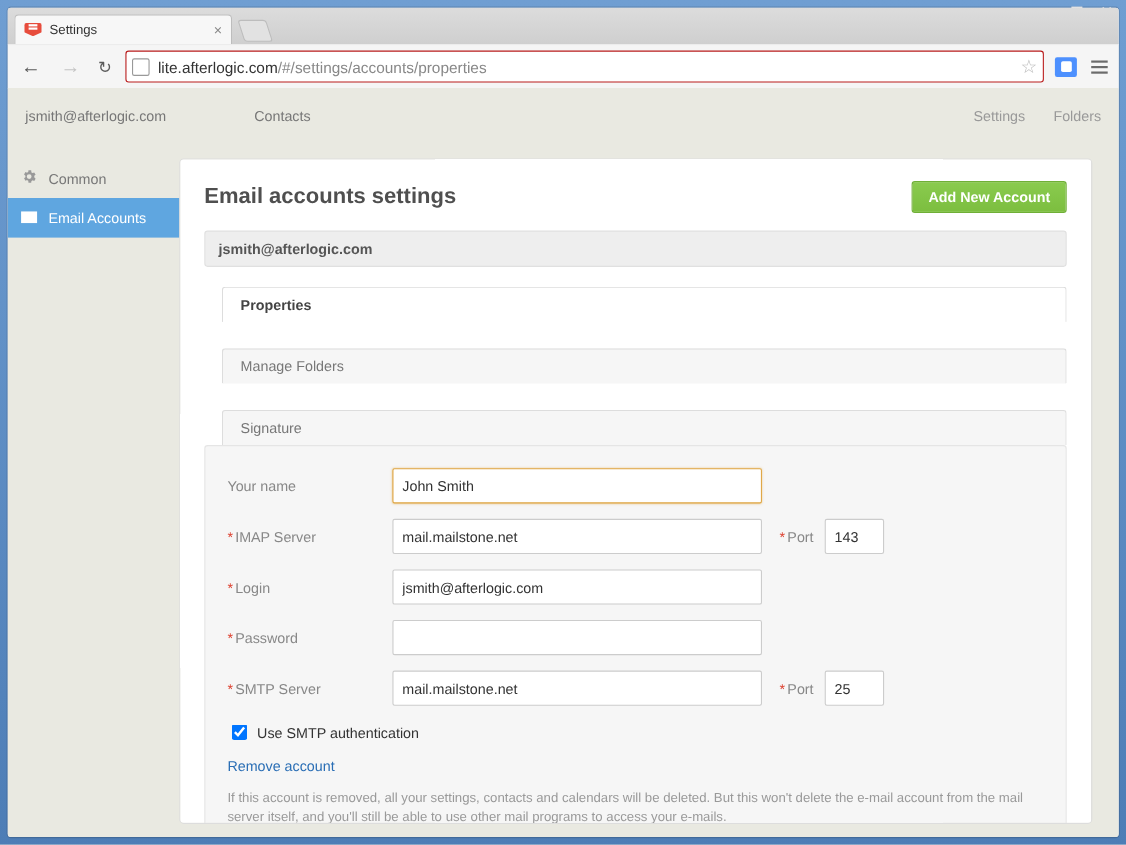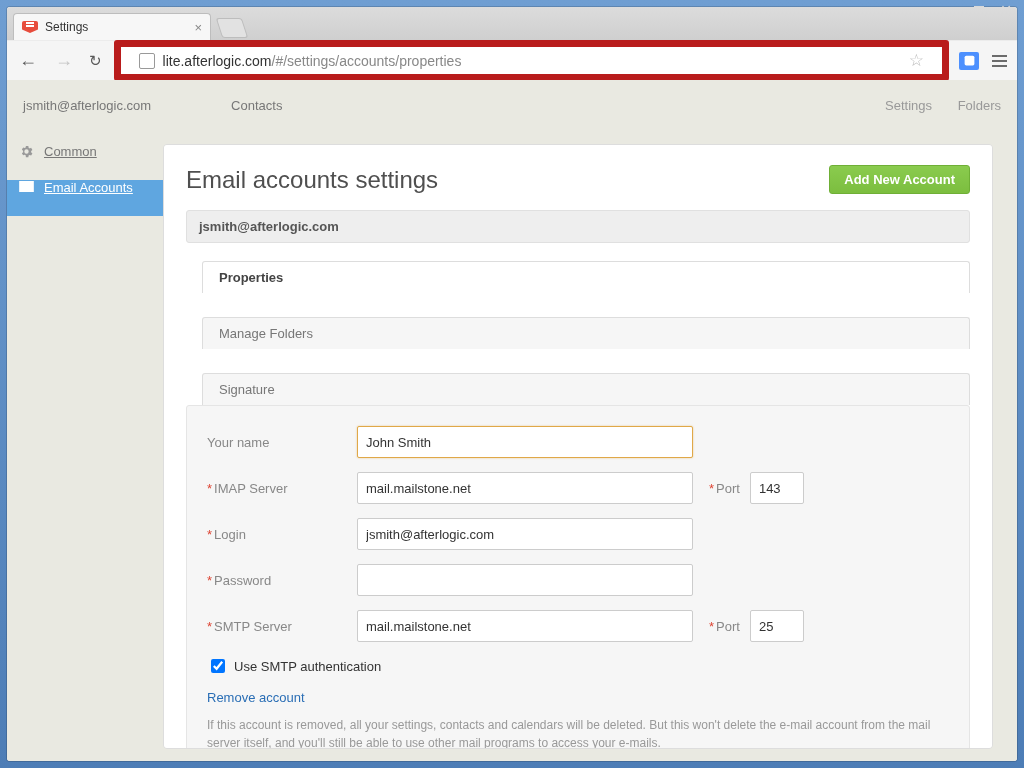--- a/index.html
+++ b/index.html
@@ -19,49 +19,49 @@
   .tab{height:26px;width:180px;background:#f7f7f7;border:1px solid #bdbdbd;border-bottom:none;border-top-left-radius:4px;border-top-right-radius:4px;display:flex;align-items:center;padding:0 8px;font-size:12px;color:#333;position:relative;}
   .tab .favicon{width:16px;height:12px;background:#e74c3c;border-radius:2px 2px 4px 4px;margin-right:7px;position:relative;clip-path:polygon(0 0,100% 0,100% 70%,50% 100%,0 70%);}
   .tab .favicon::after{content:"";position:absolute;left:4px;top:1px;width:8px;height:1.5px;background:#fff;box-shadow:0 3px 0 #fff;}
   .tab .tx{margin-left:auto;color:#888;font-size:13px;cursor:default;}
   .newtab{width:24px;height:18px;background:#e2e2e2;border:1px solid #bdbdbd;margin-left:8px;border-radius:3px;transform:skewX(18deg);margin-bottom:2px;}
 
   .toolbar{height:39px;border-top:1px solid #ececec;border-bottom:1px solid #d4d4d4;background:#f5f5f5;display:flex;align-items:center;padding:0 8px;gap:10px;}
   .nav-arrow{font-size:18px;color:#5a5a5a;padding:0 4px;cursor:pointer;}
   .nav-arrow.fade{color:#c5c5c5;}
   .reload{font-size:15px;color:#5a5a5a;padding:0 2px;cursor:pointer;}
-  .omnibox{flex:1;height:27px;border:7px solid #b91c1c;border-radius:3px;background:#fff;display:flex;align-items:center;padding:0 18px;font-size:14px;color:#333;}
+  .omnibox{flex:1;height:27px;border:1px solid #b91c1c;border-radius:3px;background:#fff;display:flex;align-items:center;padding:0 5px;font-size:14px;color:#333;}
   .omnibox .globe{width:14px;height:14px;border:1px solid #999;border-radius:2px;margin-right:8px;position:relative;}
   .omnibox .globe::before{content:"";position:absolute;left:2px;top:2px;width:10px;height:10px;background:#fff;}
   .omnibox .url-host{color:#333;}
   .omnibox .url-path{color:#888;}
   .omnibox .star{margin-left:auto;color:#bbb;font-size:17px;}
   .tool-ico{width:20px;height:18px;display:inline-flex;align-items:center;justify-content:center;color:#5f6368;cursor:pointer;}
   .tool-ico.blue{background:#4d90fe;border-radius:2px;}
   .tool-ico.blue svg{fill:#fff;}
   .hamb{display:flex;flex-direction:column;gap:3px;}
   .hamb span{display:block;width:15px;height:2px;background:#6b6b6b;}
 
   .content{position:absolute;top:73px;left:0;right:0;bottom:0;background:#e9e9e1;}
 
   .topbar{display:flex;align-items:center;height:50px;padding:0 16px;font-size:13px;}
   .tb-left{color:#777;}
   .tb-contacts{margin-left:80px;color:#777;}
   .tb-right{margin-left:auto;color:#999;}
   .tb-right a{color:#999;margin-left:22px;}
 
   .sidebar{width:156px;position:absolute;left:0;top:64px;}
-  .side-item{height:36px;display:flex;align-items:flex-start;padding:0 12px;font-size:13px;color:#777;gap:10px;cursor:pointer;text-decoration:underline;}
+  .side-item{height:36px;display:flex;align-items:center;padding:0 12px;font-size:13px;color:#777;gap:10px;cursor:pointer;}
   .side-item.active{background:#5fa6e0;color:#fff;}
   .gear-ic svg{width:15px;height:15px;fill:#999;}
   .env-ic svg{width:15px;height:11px;fill:#fff;}
 
   .panel{position:absolute;left:156px;right:24px;top:64px;bottom:12px;background:#fff;border:1px solid #ddd;border-radius:4px;padding:20px 22px;overflow:auto;}
   .panel-head{display:flex;align-items:center;margin-bottom:16px;}
-  .panel-title{font-size:24px;font-weight:normal;color:#4f4f4f;}
+  .panel-title{font-size:20px;font-weight:bold;color:#4f4f4f;}
   .btn-add{margin-left:auto;background:linear-gradient(#8acb4e,#7cbe3f);border:1px solid #6faf36;color:#fff;font-size:13px;font-weight:bold;padding:6px 14px;border-radius:3px;cursor:pointer;}
 
   .acct-bar{background:#eeeeee;border:1px solid #e0e0e0;border-radius:3px;padding:8px 12px;font-size:13px;font-weight:bold;color:#555;margin-bottom:18px;}
 
   .tabs{display:flex;gap:24px;margin-left:16px;flex-direction:column;}
   .ptab{padding:8px 16px;border:1px solid #ddd;border-bottom:none;background:#fff;font-size:13px;color:#777;border-top-left-radius:3px;border-top-right-radius:3px;cursor:pointer;}
   .ptab.active{font-weight:bold;color:#444;}
   .ptab:not(.active){background:#f6f6f6;}
 
   .form-box{background:#f6f6f6;border:1px solid #e5e5e5;border-radius:3px;padding:20px 20px 18px;}

